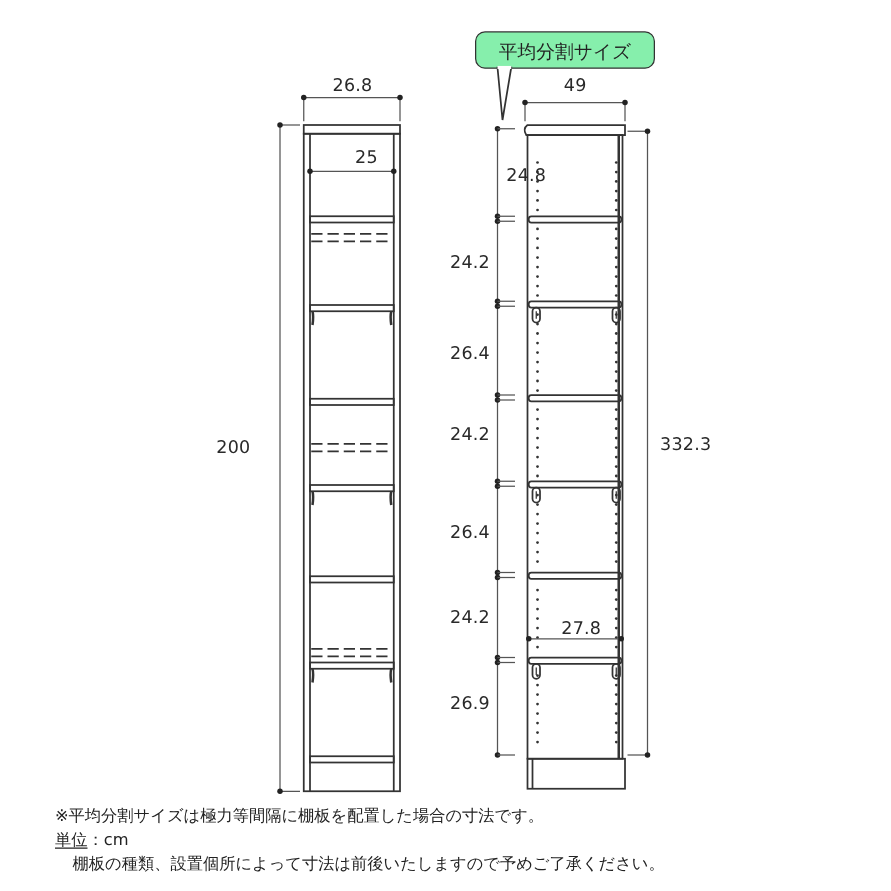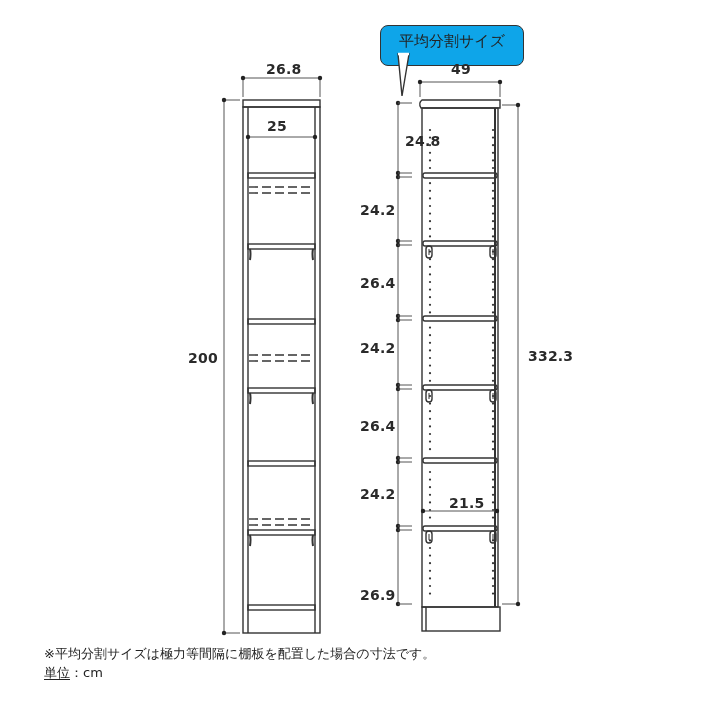--- a/index.html
+++ b/index.html
@@ -1,21 +1,21 @@
 <!DOCTYPE html>
 <html><head>
 <meta charset="utf-8">
 <style>
   html, body { margin:0; padding:0; background:#ffffff; }
   body { width:713px; height:713px; position:relative; overflow:hidden;
          font-family:"DejaVu Sans", "Liberation Sans", sans-serif; color:#222; }
   #canvas { position:absolute; left:0; top:0; width:713px; height:713px; }
-  .dim-label { position:absolute; font-size:14px; color:#2a2a2a; letter-spacing:0.2px; line-height:1; white-space:nowrap;font-weight:bold; }
-  .callout { position:absolute; left:380px; top:25px; width:144px; height:41px;
-             border:1.6px solid #333; border-radius:8px; background:#0ea5e9;
+  .dim-label { position:absolute; font-size:14px; color:#2a2a2a; letter-spacing:0.2px; line-height:1; white-space:nowrap; }
+  .callout { position:absolute; left:380px; top:25px; width:144px; height:30px;
+             border:1.6px solid #333; border-radius:8px; background:#86efac;
              font-size:15px; line-height:30px; text-align:center; color:#222; box-sizing:border-box; }
   .notes { position:absolute; left:44px; top:644px; font-size:13px; line-height:19px; color:#222; }
   .notes .indent { padding-left:14px; }
   .u { text-decoration:underline; text-underline-offset:2px; }
 </style>
 </head>
 <body>
 
 <svg id="canvas" viewBox="0 0 713 713" xmlns="http://www.w3.org/2000/svg">
   <g id="left-unit" stroke="#333" fill="none" stroke-width="1.4">
@@ -237,32 +237,33 @@
 
 <div class="callout">
   <span>平均分割サイズ</span>
 </div>
 <svg style="position:absolute;left:0;top:0;width:713px;height:713px;pointer-events:none">
   <path d="M398 54 L402 96 L409 54 Z" fill="#fff" stroke="#333" stroke-width="1.4"></path>
   <line x1="398" y1="54" x2="409" y2="54" stroke="#fff" stroke-width="2.5"></line>
 </svg>
 
 <div class="dim-label" style="left:266px;top:62px">26.8</div>
-<div class="dim-label" style="left:267px;top:119px">25</div>
-<div class="dim-label" style="left:188px;top:351px">200</div>
+<div class="dim-label" style="left:284px;top:119px">25</div>
+<div class="dim-label" style="left:173px;top:351px">200</div>
 
 <div class="dim-label" style="left:451px;top:62px">49</div>
-<div class="dim-label" style="left:449px;top:496px">21.5</div>
+<div class="dim-label" style="left:449px;top:496px">27.8</div>
 <div class="dim-label" style="left:528px;top:349px">332.3</div>
 <div id="spacing-labels">
     <div class="dim-label" style="left: 360px; top: 134px; margin-left: 45px;">24.8</div>
     <div class="dim-label" style="left: 360px; top: 203px;">24.2</div>
     <div class="dim-label" style="left: 360px; top: 276px;">26.4</div>
     <div class="dim-label" style="left: 360px; top: 341px;">24.2</div>
     <div class="dim-label" style="left: 360px; top: 419px;">26.4</div>
     <div class="dim-label" style="left: 360px; top: 487px;">24.2</div>
-    <div class="dim-label" style="left: 360px; top: 556px; margin-top: 32px;">26.9</div>
+    <div class="dim-label" style="left: 360px; top: 556px;">26.9</div>
   </div>
 
 <div class="notes">
   <div>※平均分割サイズは極力等間隔に棚板を配置した場合の寸法です。</div>
   <div><span class="u">単位</span><span>：cm</span></div>
+  <div class="indent">棚板の種類、設置個所によって寸法は前後いたしますので予めご了承ください。</div>
 </div>
 
 </body></html>

